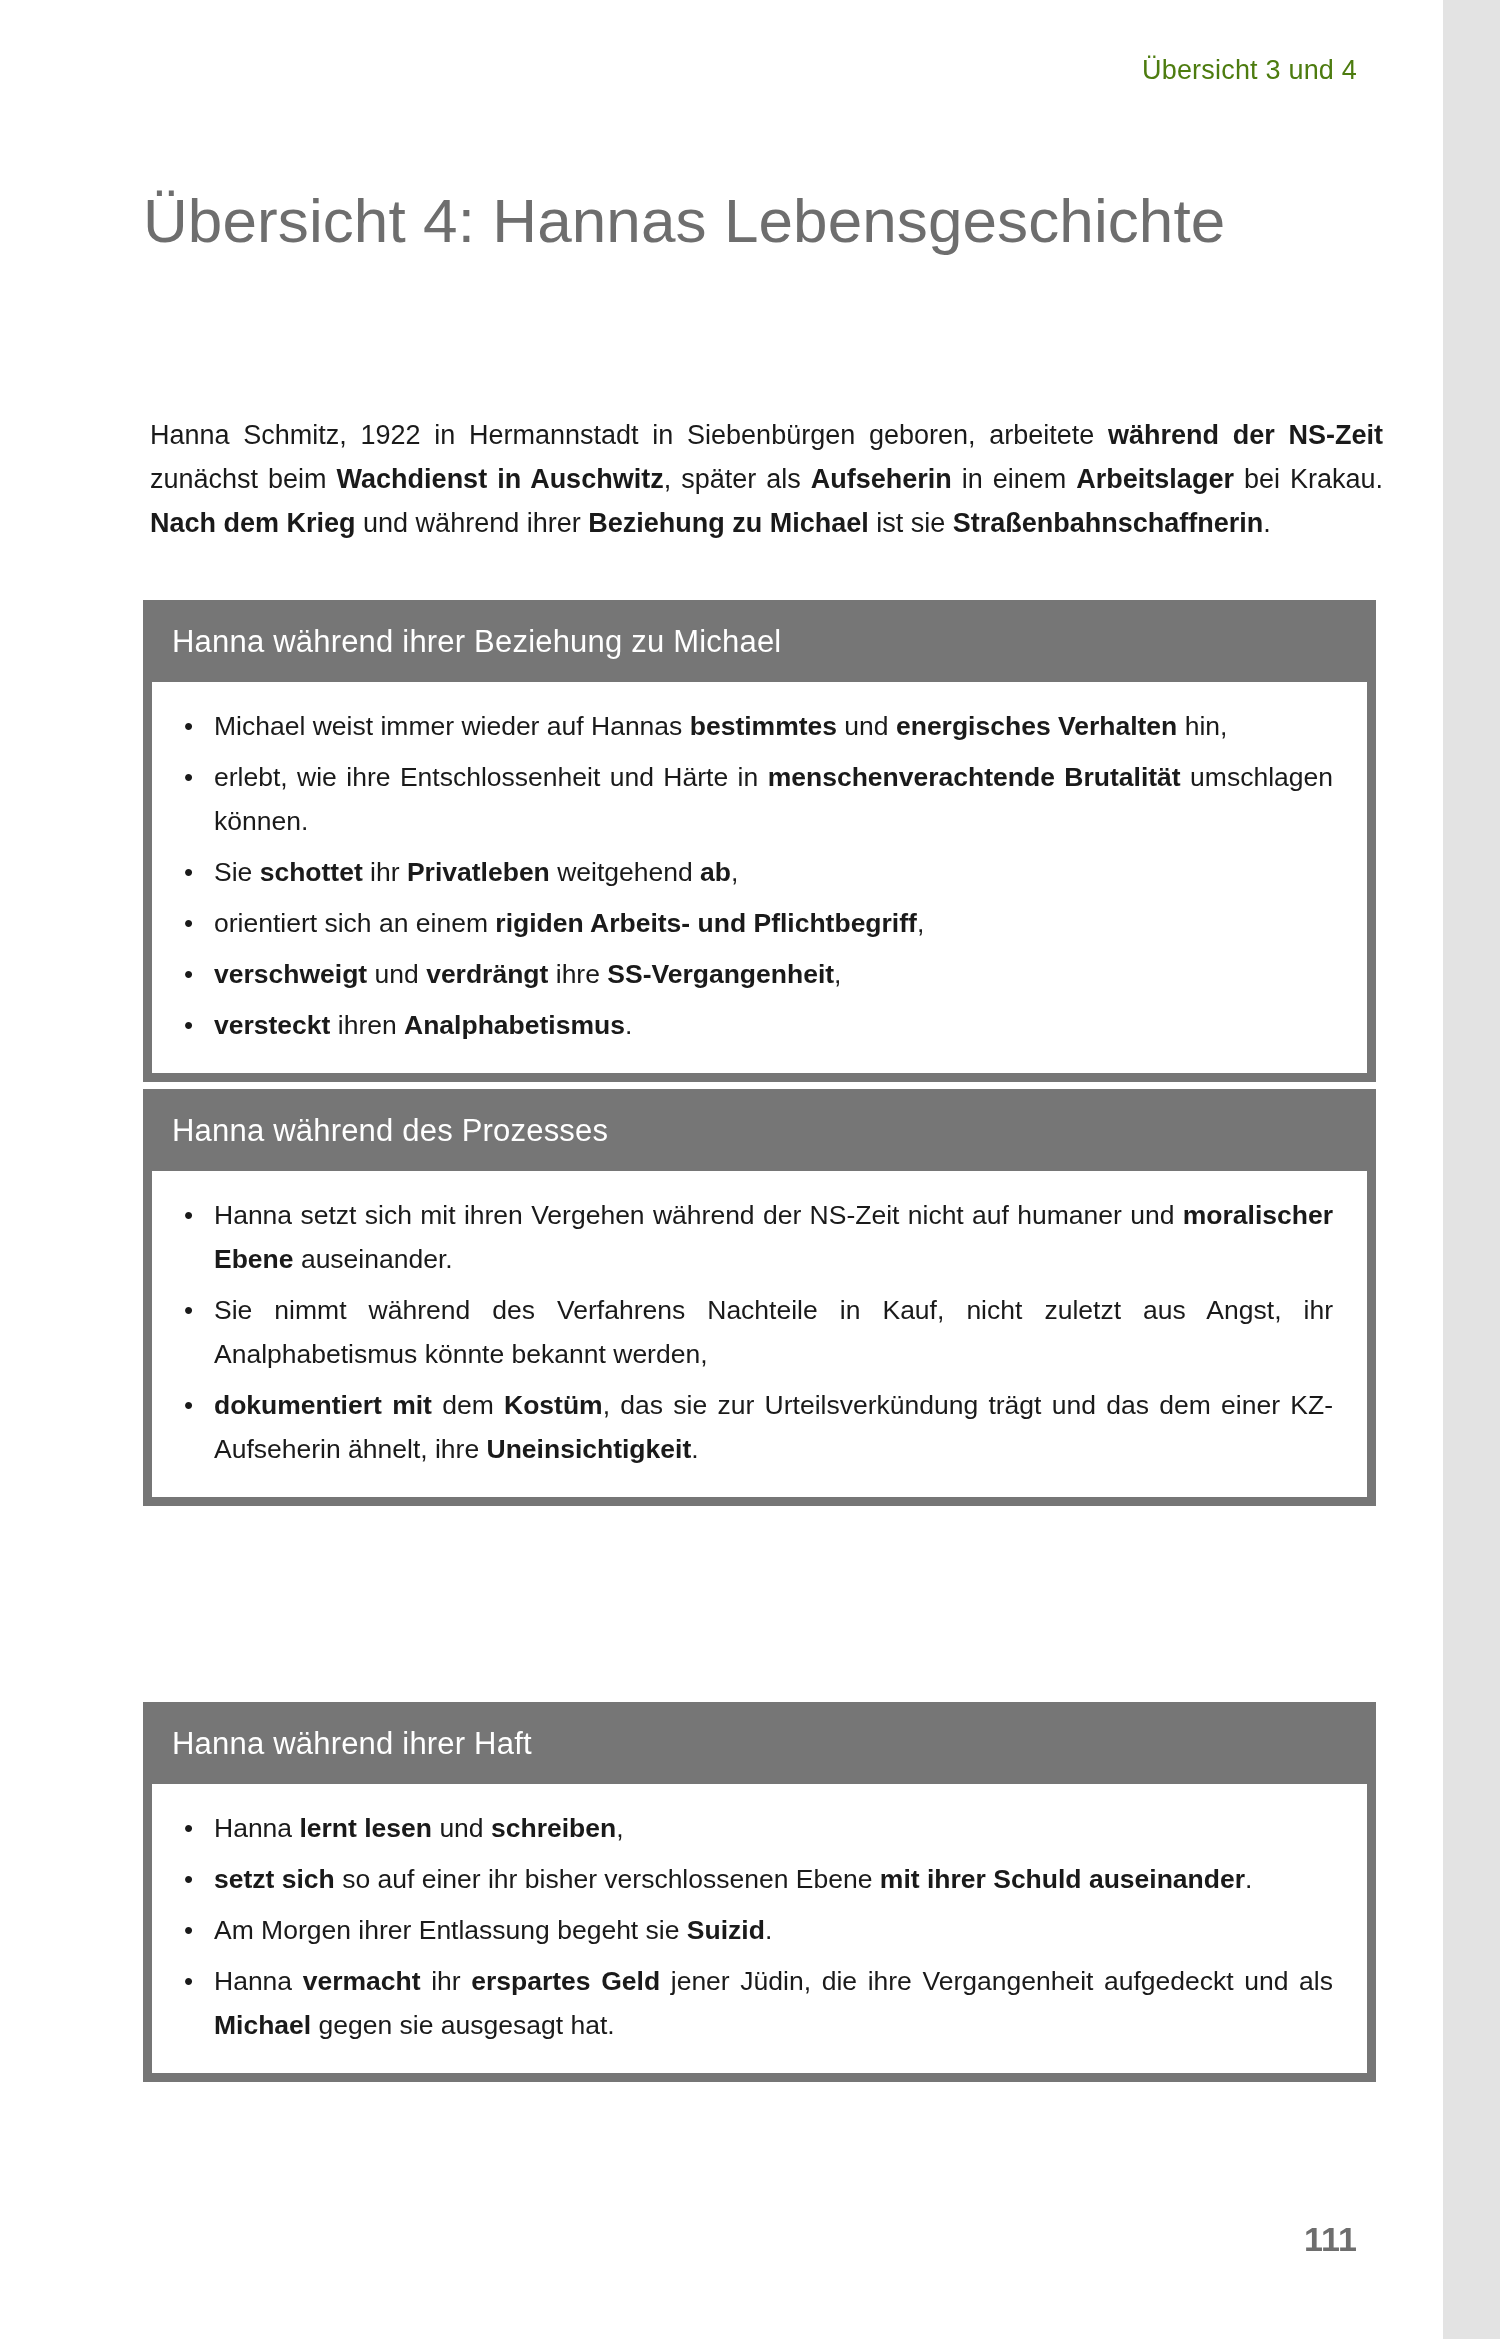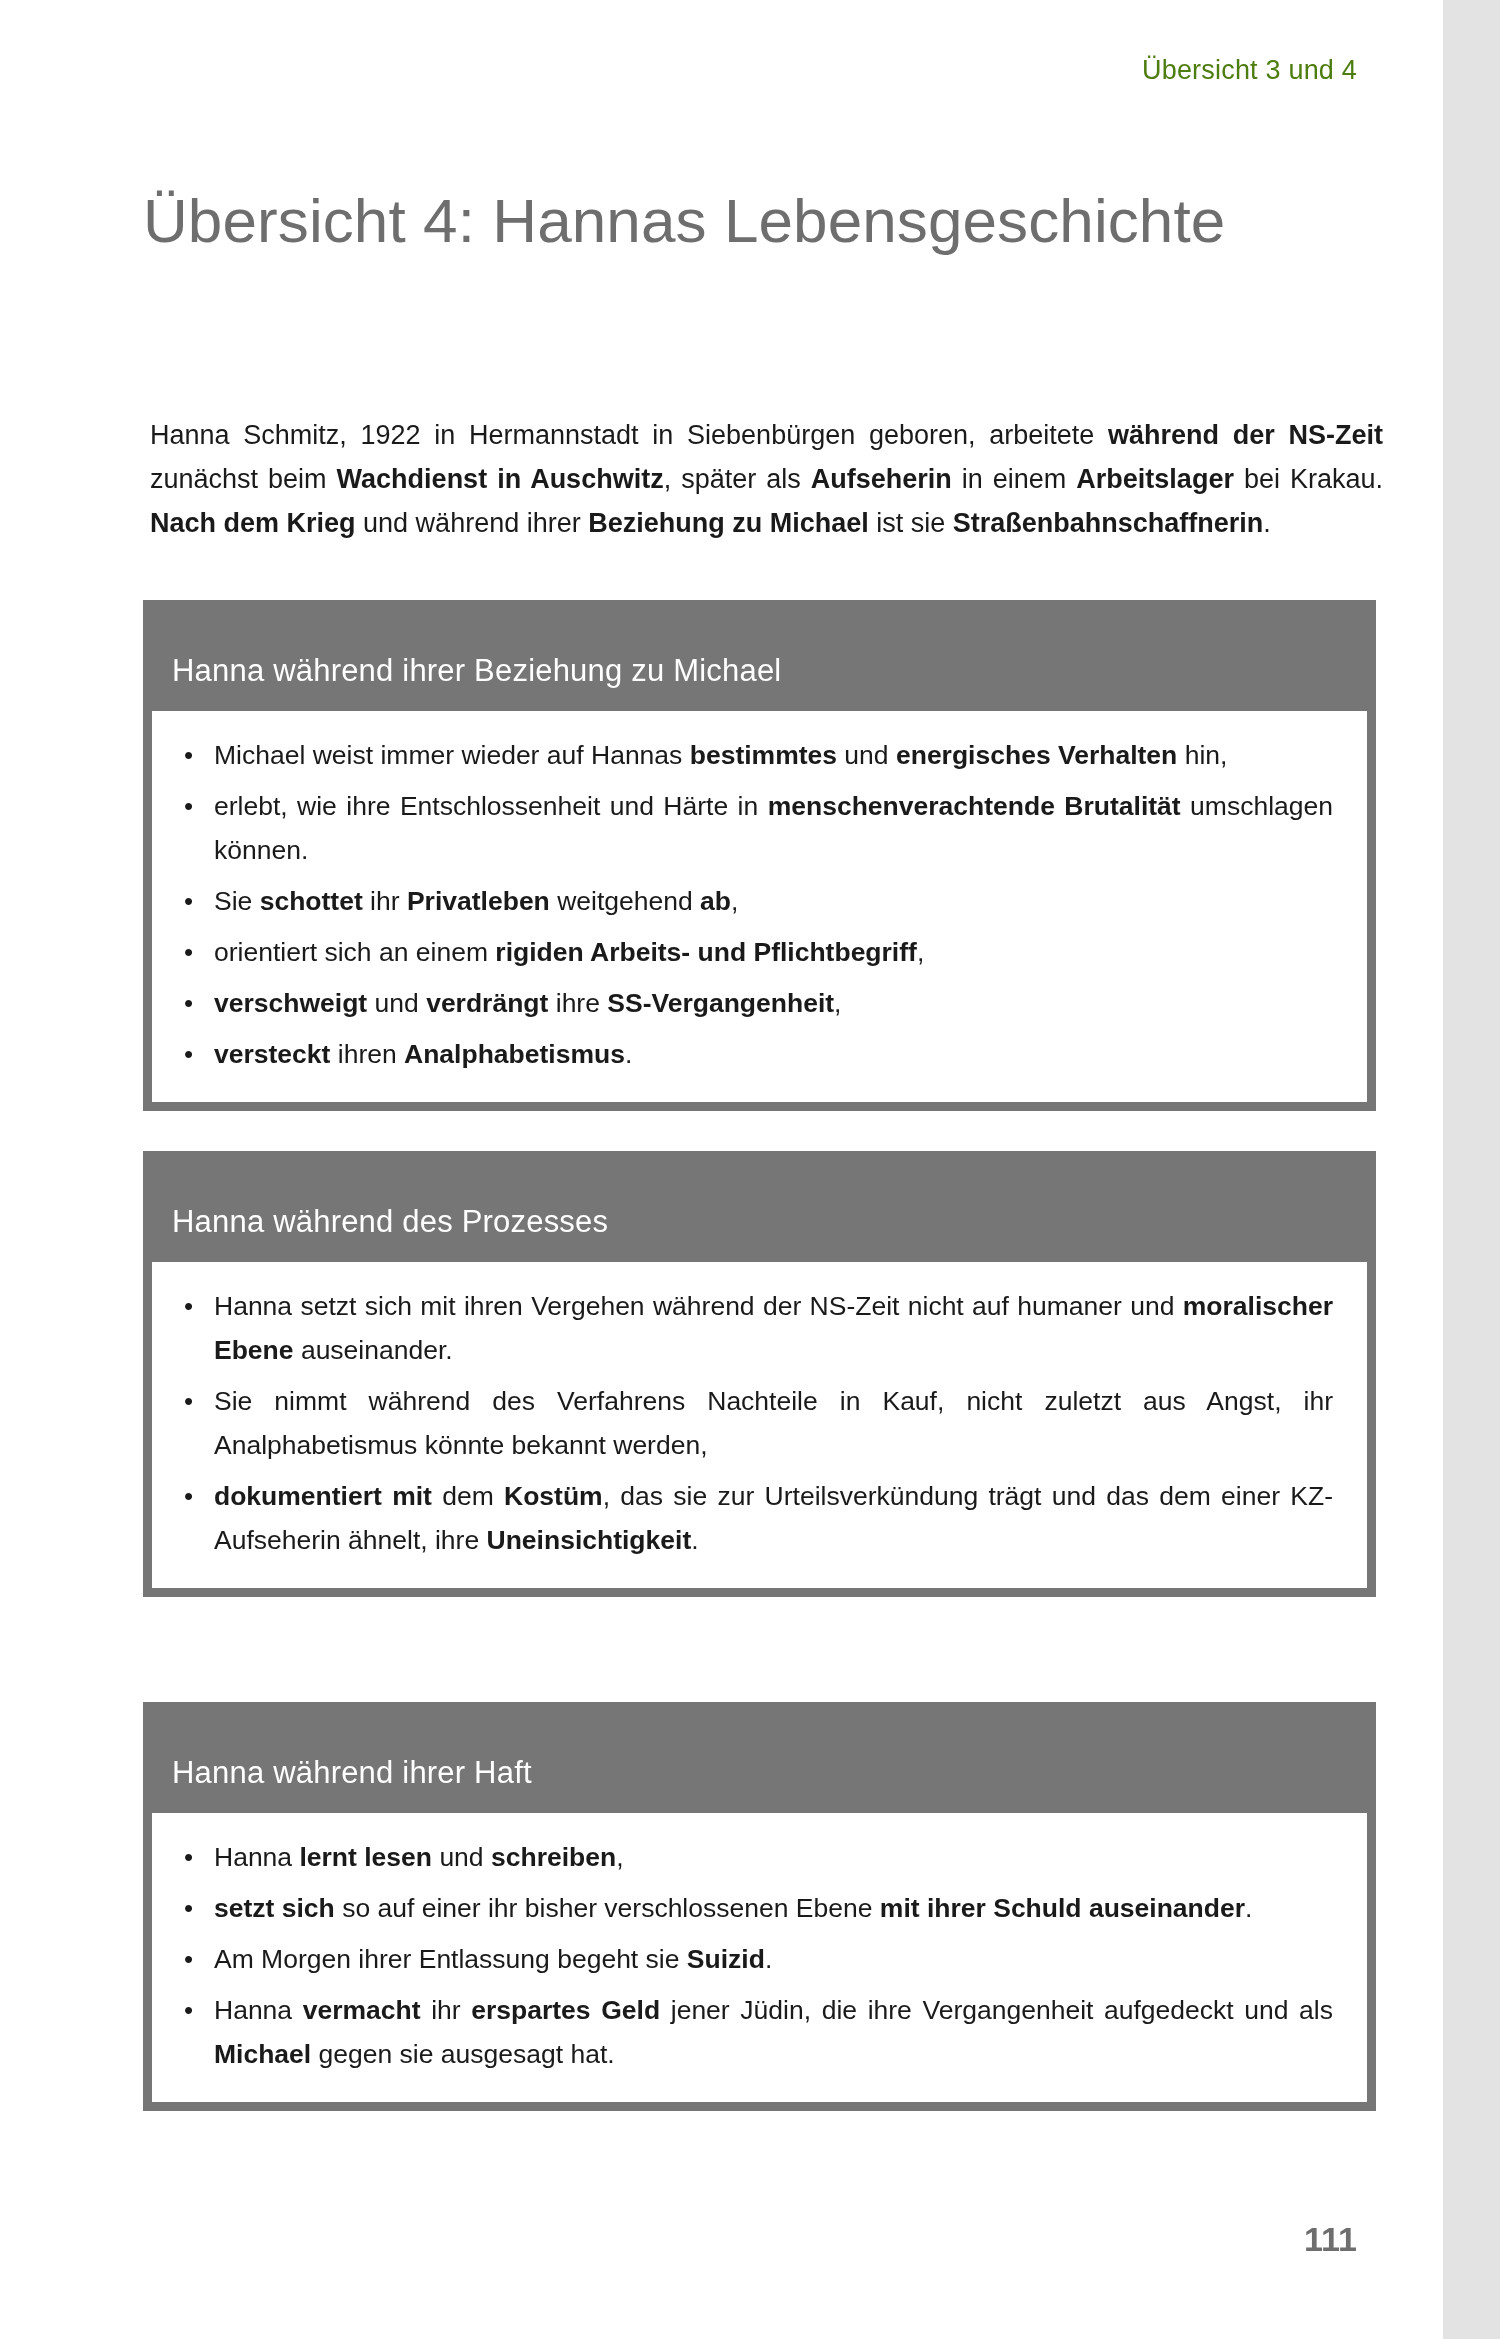--- a/index.html
+++ b/index.html
@@ -82,21 +82,20 @@
     background: #767676;
     box-sizing: border-box;
     padding: 0 9px 9px 9px;
   }
   .box-header {
     color: #ffffff;
     font-size: 31px;
     line-height: 1;
     padding: 26px 0 25px 20px;
     letter-spacing: 0.2px;
-    margin-top: 29px;
   }
   .box-body {
     background: #ffffff;
     padding: 22px 34px 26px 24px;
   }
   ul.bullets {
     list-style: none;
     margin: 0;
     padding: 0;
   }
@@ -150,21 +149,21 @@
           <li>Michael weist immer wieder auf Hannas <b>bestimmtes</b> und <b>energisches Verhalten</b> hin,</li>
           <li>erlebt, wie ihre Entschlossenheit und Härte in <b>menschenverachtende Brutalität</b> umschlagen können.</li>
           <li>Sie <b>schottet</b> ihr <b>Privatleben</b> weitgehend <b>ab</b>,</li>
           <li>orientiert sich an einem <b>rigiden Arbeits- und Pflichtbegriff</b>,</li>
           <li><b>verschweigt</b> und <b>verdrängt</b> ihre <b>SS-Vergangenheit</b>,</li>
           <li><b>versteckt</b> ihren <b>Analphabetismus</b>.</li>
         </ul>
     </div>
   </div>
 
-  <div class="box" style="top: 1151px;">
+  <div class="box" style="top: 1089px;">
     <div class="box-header">Hanna während des Prozesses</div>
     <div class="box-body">
       <ul class="bullets">
           <li>Hanna setzt sich mit ihren Vergehen während der NS-Zeit nicht auf humaner und <b>moralischer Ebene</b> auseinander.</li>
           <li>Sie nimmt während des Verfahrens Nachteile in Kauf, nicht zuletzt aus Angst, ihr Analphabetismus könnte bekannt werden,</li>
           <li><b>dokumentiert mit</b> dem <b>Kostüm</b>, das sie zur Urteilsverkündung trägt und das dem einer KZ-Aufseherin ähnelt, ihre <b>Uneinsichtigkeit</b>.</li>
         </ul>
     </div>
   </div>
 

